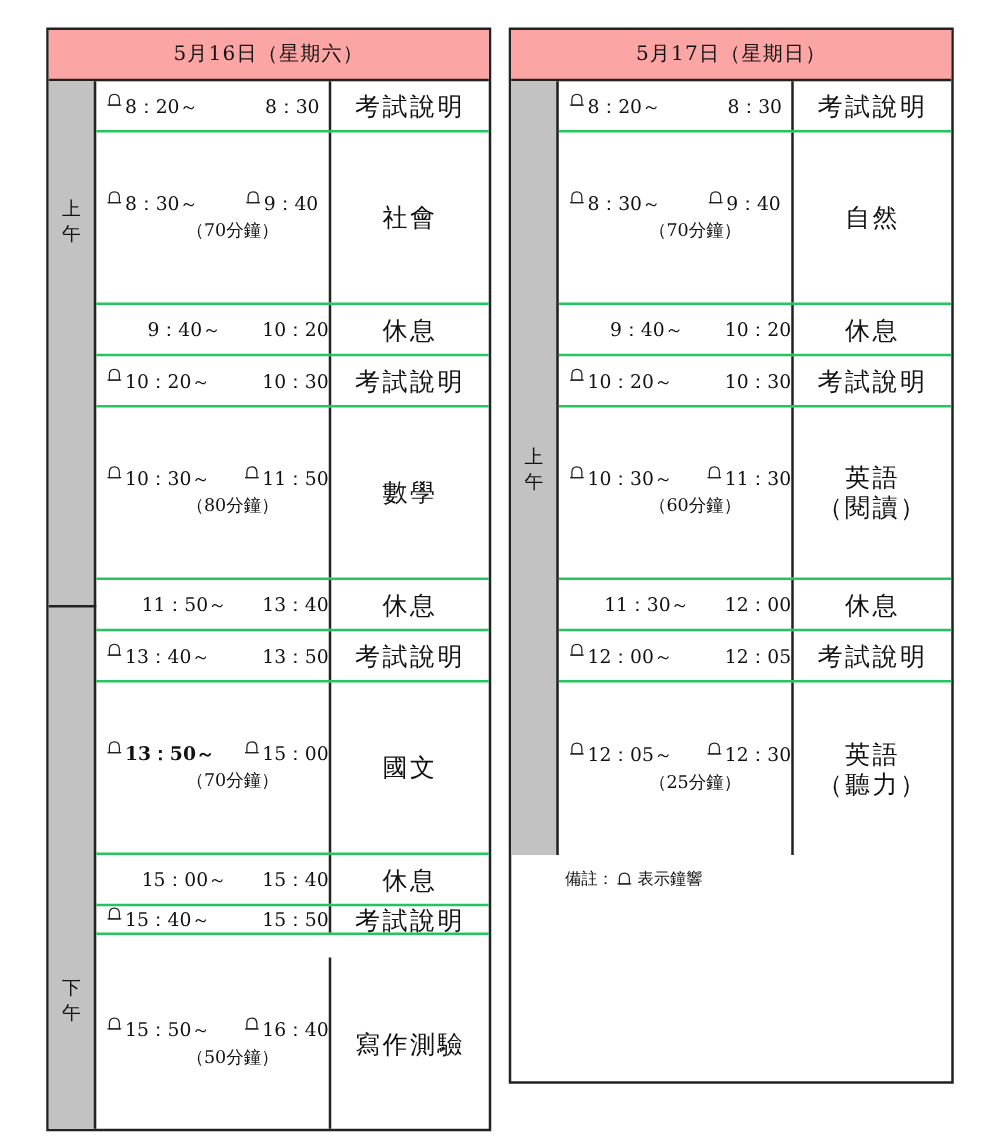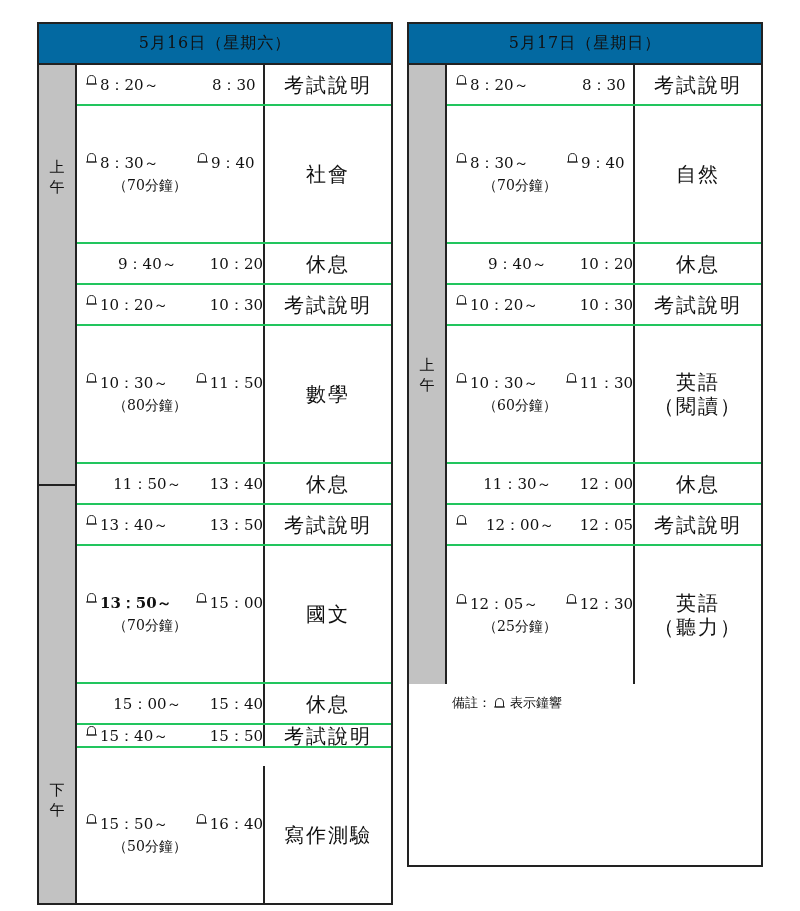--- a/index.html
+++ b/index.html
@@ -1,31 +1,31 @@
 <!DOCTYPE html>
 <html><head>
 <meta charset="utf-8">
 <style>
   html, body { margin:0; padding:0; background:#ffffff; }
   body { width:800px; height:911px; position:relative; overflow:hidden;
          font-family:"DejaVu Serif", "Liberation Serif", serif; color:#111; }
   .tbl { position:absolute; border:2px solid #222; box-sizing:border-box; background:#fff; }
-  .hdr { position:absolute; left:0; right:0; top:0; height:41px; background:#0369a1;
+  .hdr { position:absolute; left:0; right:0; top:0; height:41px; background:#fca5a5;
          border-bottom:2px solid #222; box-sizing:border-box; display:flex; align-items:center;
          justify-content:center; font-size:16px; letter-spacing:1px; }
   .side { position:absolute; left:0; width:38px; background:#c2c2c2; border-right:2px solid #222;
           box-sizing:border-box; display:flex; align-items:center; justify-content:center; }
   .side.divtop { border-top:2px solid #222; }
   .side-label { display:flex; flex-direction:column; align-items:center; font-size:15px; line-height:20px; }
   .row { position:absolute; display:flex; border-bottom:2px solid #22c55e; box-sizing:border-box; }
   .row.last { border-bottom:none; }
   .time { width:188px; border-right:2px solid #222; box-sizing:border-box; display:flex; flex-direction:column;
           justify-content:center; font-size:15px; line-height:22px; }
   .time .line1 { display:flex; padding-left:8px; white-space:pre; }
-  .time .line2 { text-align:center; font-size:14px; padding-right:40px; }
+  .time .line2 { text-align:right; font-size:14px; padding-right:40px; }
   .subj { flex:1; display:flex; flex-direction:column; align-items:center; justify-content:center;
           font-size:20px; letter-spacing:2px; line-height:24px; }
   .bell { display:inline-block; width:13px; height:12px; position:relative; vertical-align:middle; margin-right:2px; }
   .bell svg { width:13px; height:12px; display:block; }
   .note { position:absolute; left:452px; top:694px; font-size:13px; display:flex; align-items:center; gap:2px; }
 </style>
 </head>
 <body>
 
 <div id="root">
@@ -247,21 +247,21 @@
         </div>
         <div class="subj">
           <span>休息</span>
         </div>
       </div>
       <div class="row" style="left: 38px; right: 0px; top: 481px; height: 41px;">
         <div class="time">
           <div class="line1"><span class="bell"><svg viewBox="0 0 13 12">
                 <path d="M2.5 10 L2.5 6 Q2.5 1.5 6.5 1.5 Q10.5 1.5 10.5 6 L10.5 10 Z" fill="none" stroke="#222" stroke-width="1"></path>
                 <line x1="1" y1="10" x2="12" y2="10" stroke="#222" stroke-width="1"></line>
-              </svg></span><span style="width: 96px; display: inline-block; margin-left: 16px;">12：00～</span><span class="bell" style="width: 14px;"></span><span>12：05</span></div>
+              </svg></span><span style="width: 96px; display: inline-block;">12：00～</span><span class="bell" style="width: 14px;"></span><span>12：05</span></div>
         </div>
         <div class="subj">
           <span>考試說明</span>
         </div>
       </div>
       <div class="row last" style="left: 38px; right: 0px; top: 522px; height: 138px;">
         <div class="time">
           <div class="line1"><span class="bell"><svg viewBox="0 0 13 12">
                 <path d="M2.5 10 L2.5 6 Q2.5 1.5 6.5 1.5 Q10.5 1.5 10.5 6 L10.5 10 Z" fill="none" stroke="#222" stroke-width="1"></path>
                 <line x1="1" y1="10" x2="12" y2="10" stroke="#222" stroke-width="1"></line>

